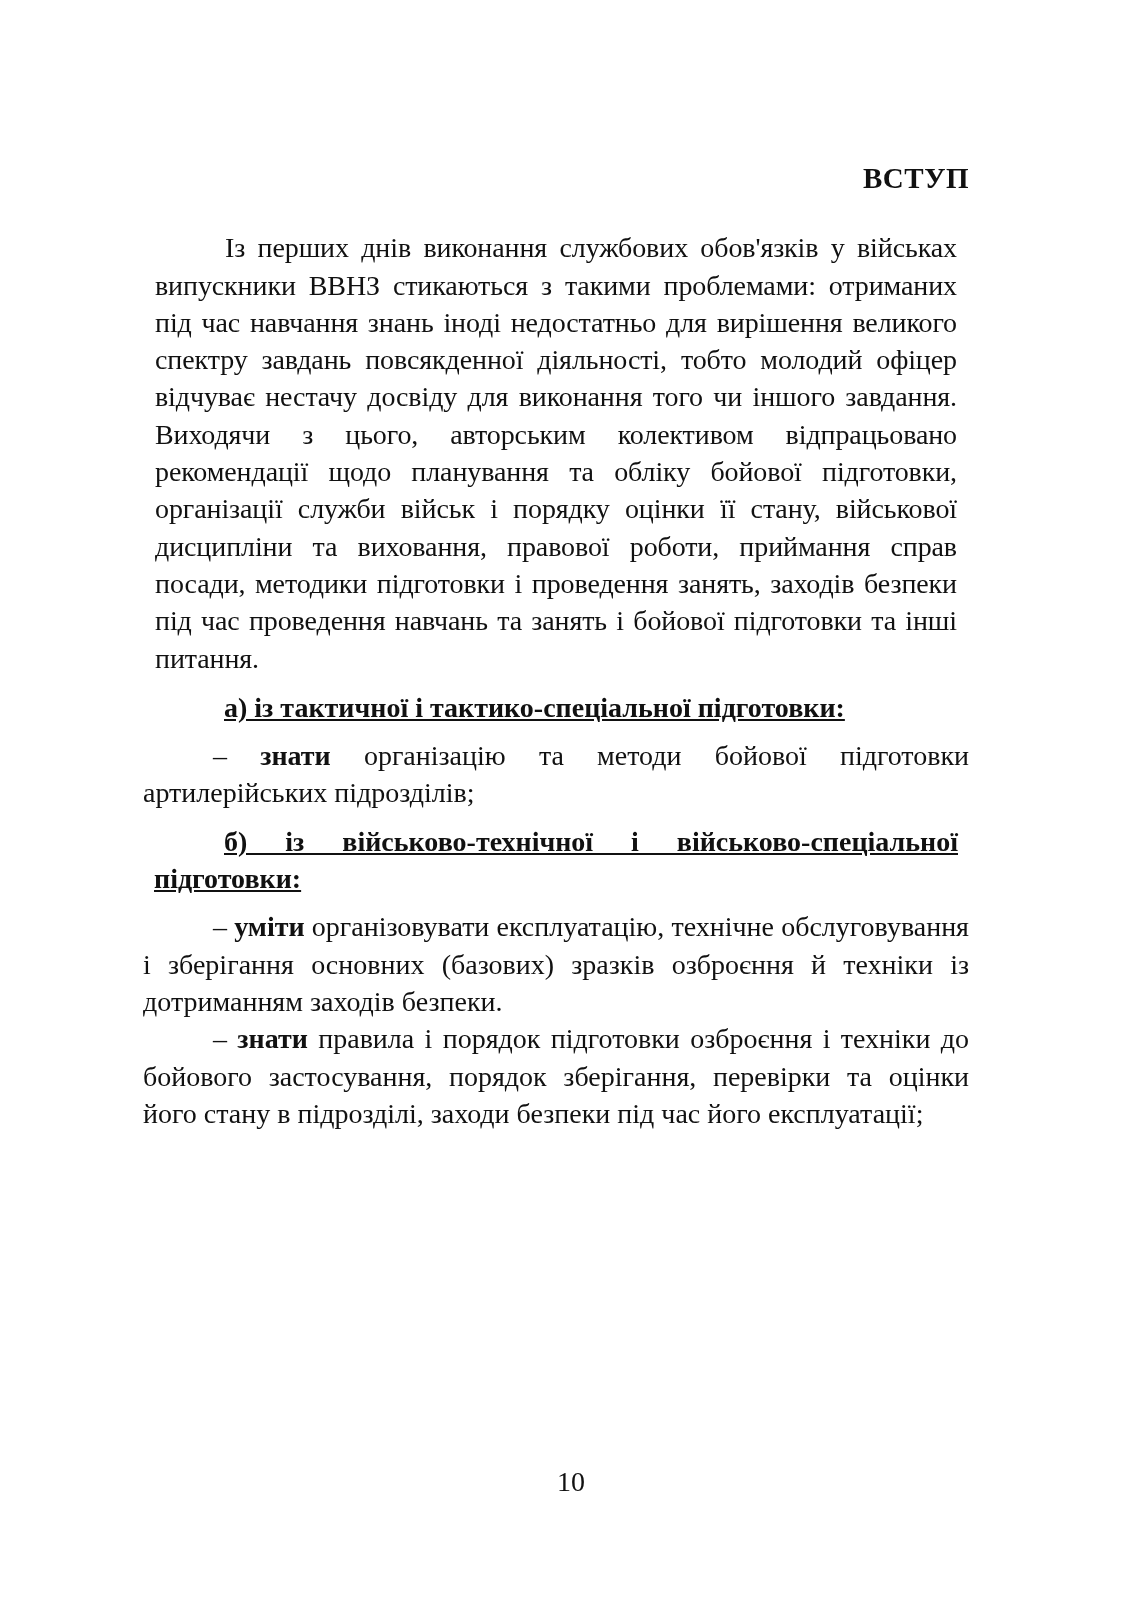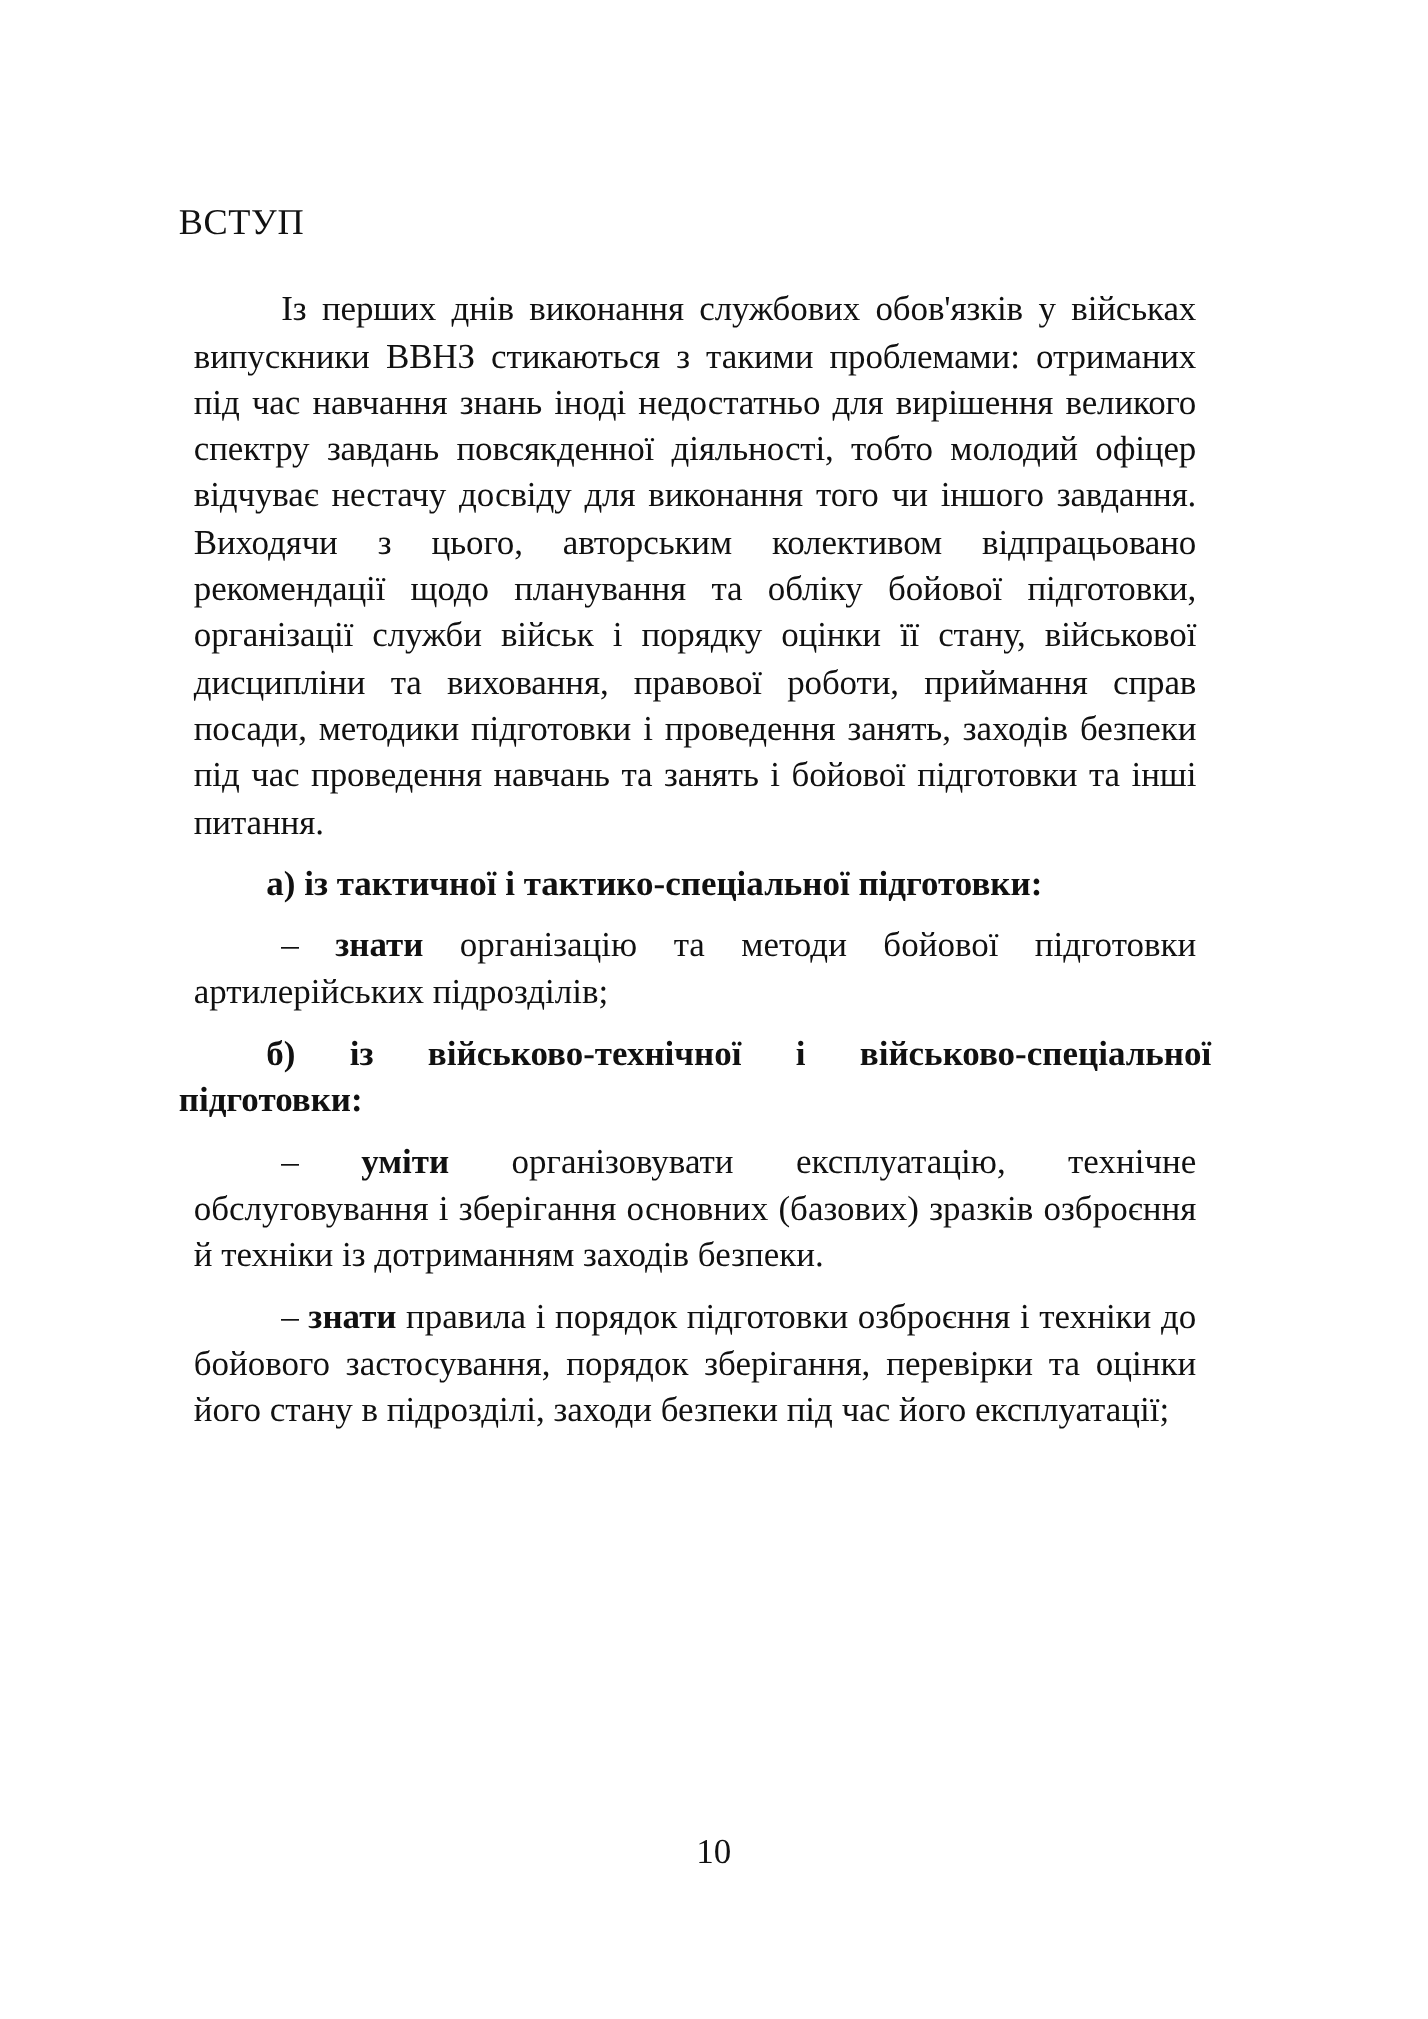--- a/index.html
+++ b/index.html
@@ -8,40 +8,41 @@
     position: absolute;
     left: 143px;
     top: 160px;
     width: 826px;
     font-family: "Liberation Serif", "DejaVu Serif", serif;
     color: #111111;
     font-size: 28px;
     line-height: 37.3px;
   }
   .title {
-    text-align: left;
-    font-weight: normal;
+    text-align: right;
+    font-weight: bold;
     font-size: 29px;
     margin: 0 0 32px 0;
     letter-spacing: 0.5px;
   }
   .para {
     margin: 12px;
     text-align: justify;
     text-indent: 70px;
     word-spacing: 1px;
     letter-spacing: -0.1px;
   }
   .heading {
-    margin: 0;
+    margin: 11px;
     text-align: justify;
     text-indent: 70px;
     font-weight: bold;
+    text-decoration: underline;
   }
-  .bullet { margin: 12px; text-align: justify; text-indent: 70px; }
+  .bullet { margin: 0; text-align: justify; text-indent: 70px; }
   .bullet b { font-weight: bold; }
   .page-number {
     position: absolute;
     left: 0; width: 1142px;
     top: 1466px;
     text-align: center;
     font-family: "Liberation Serif", "DejaVu Serif", serif;
     font-size: 28px;
     color: #111111;
   }

